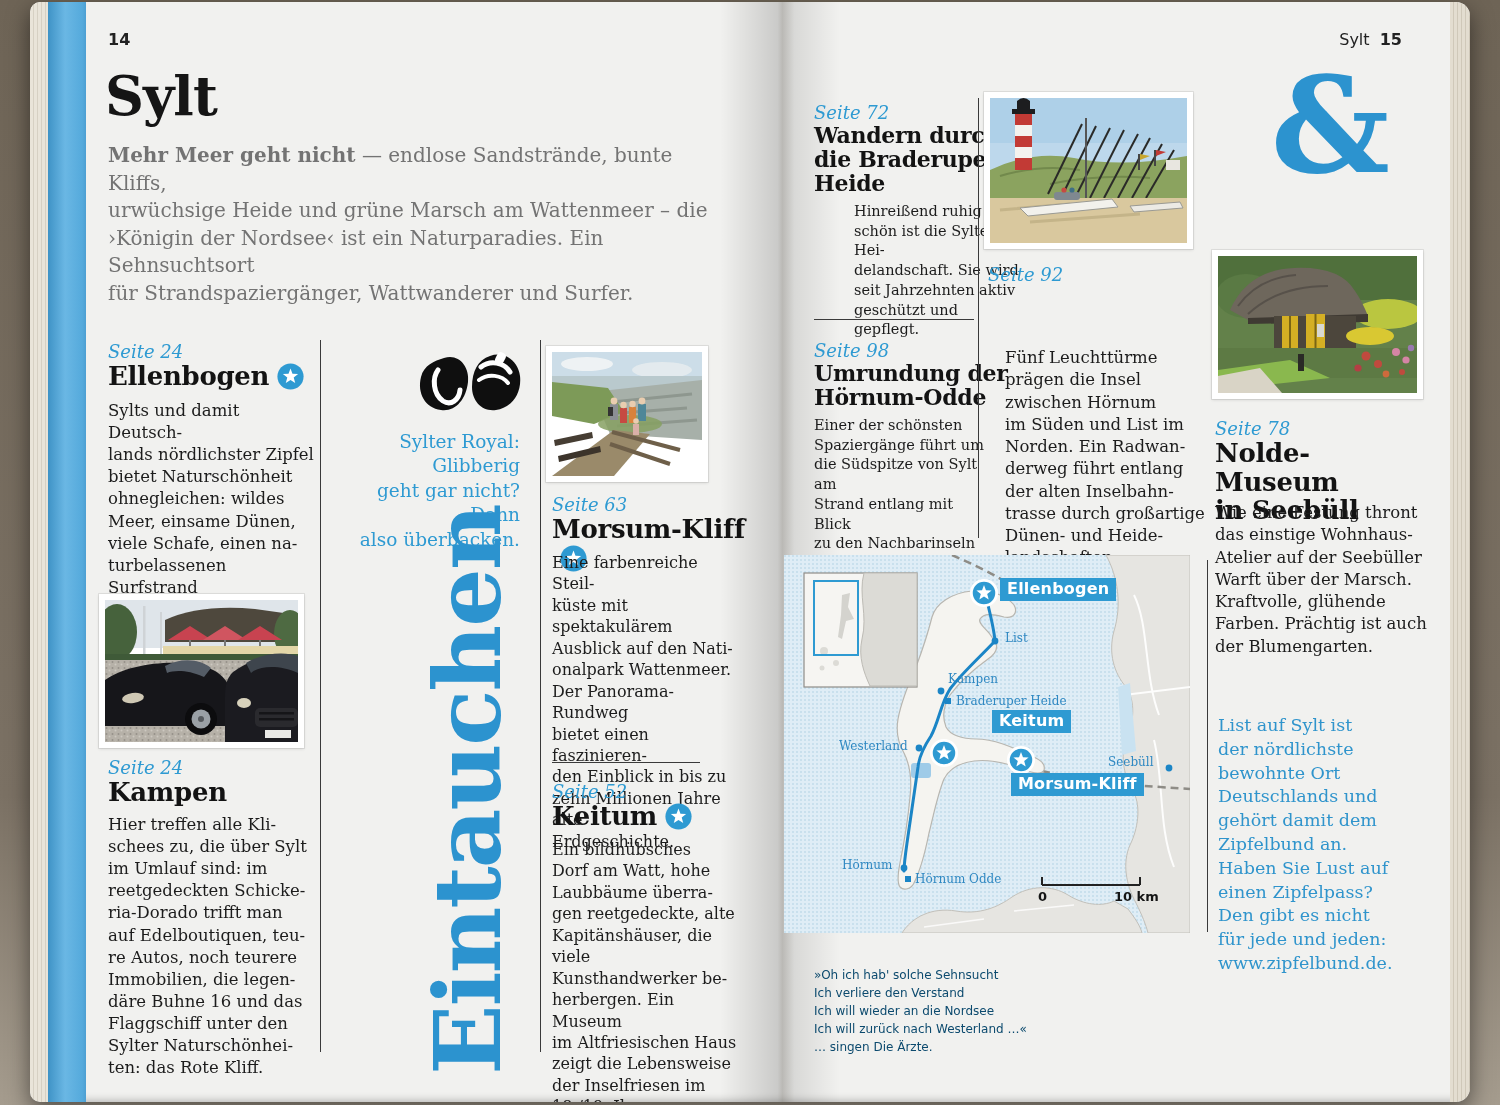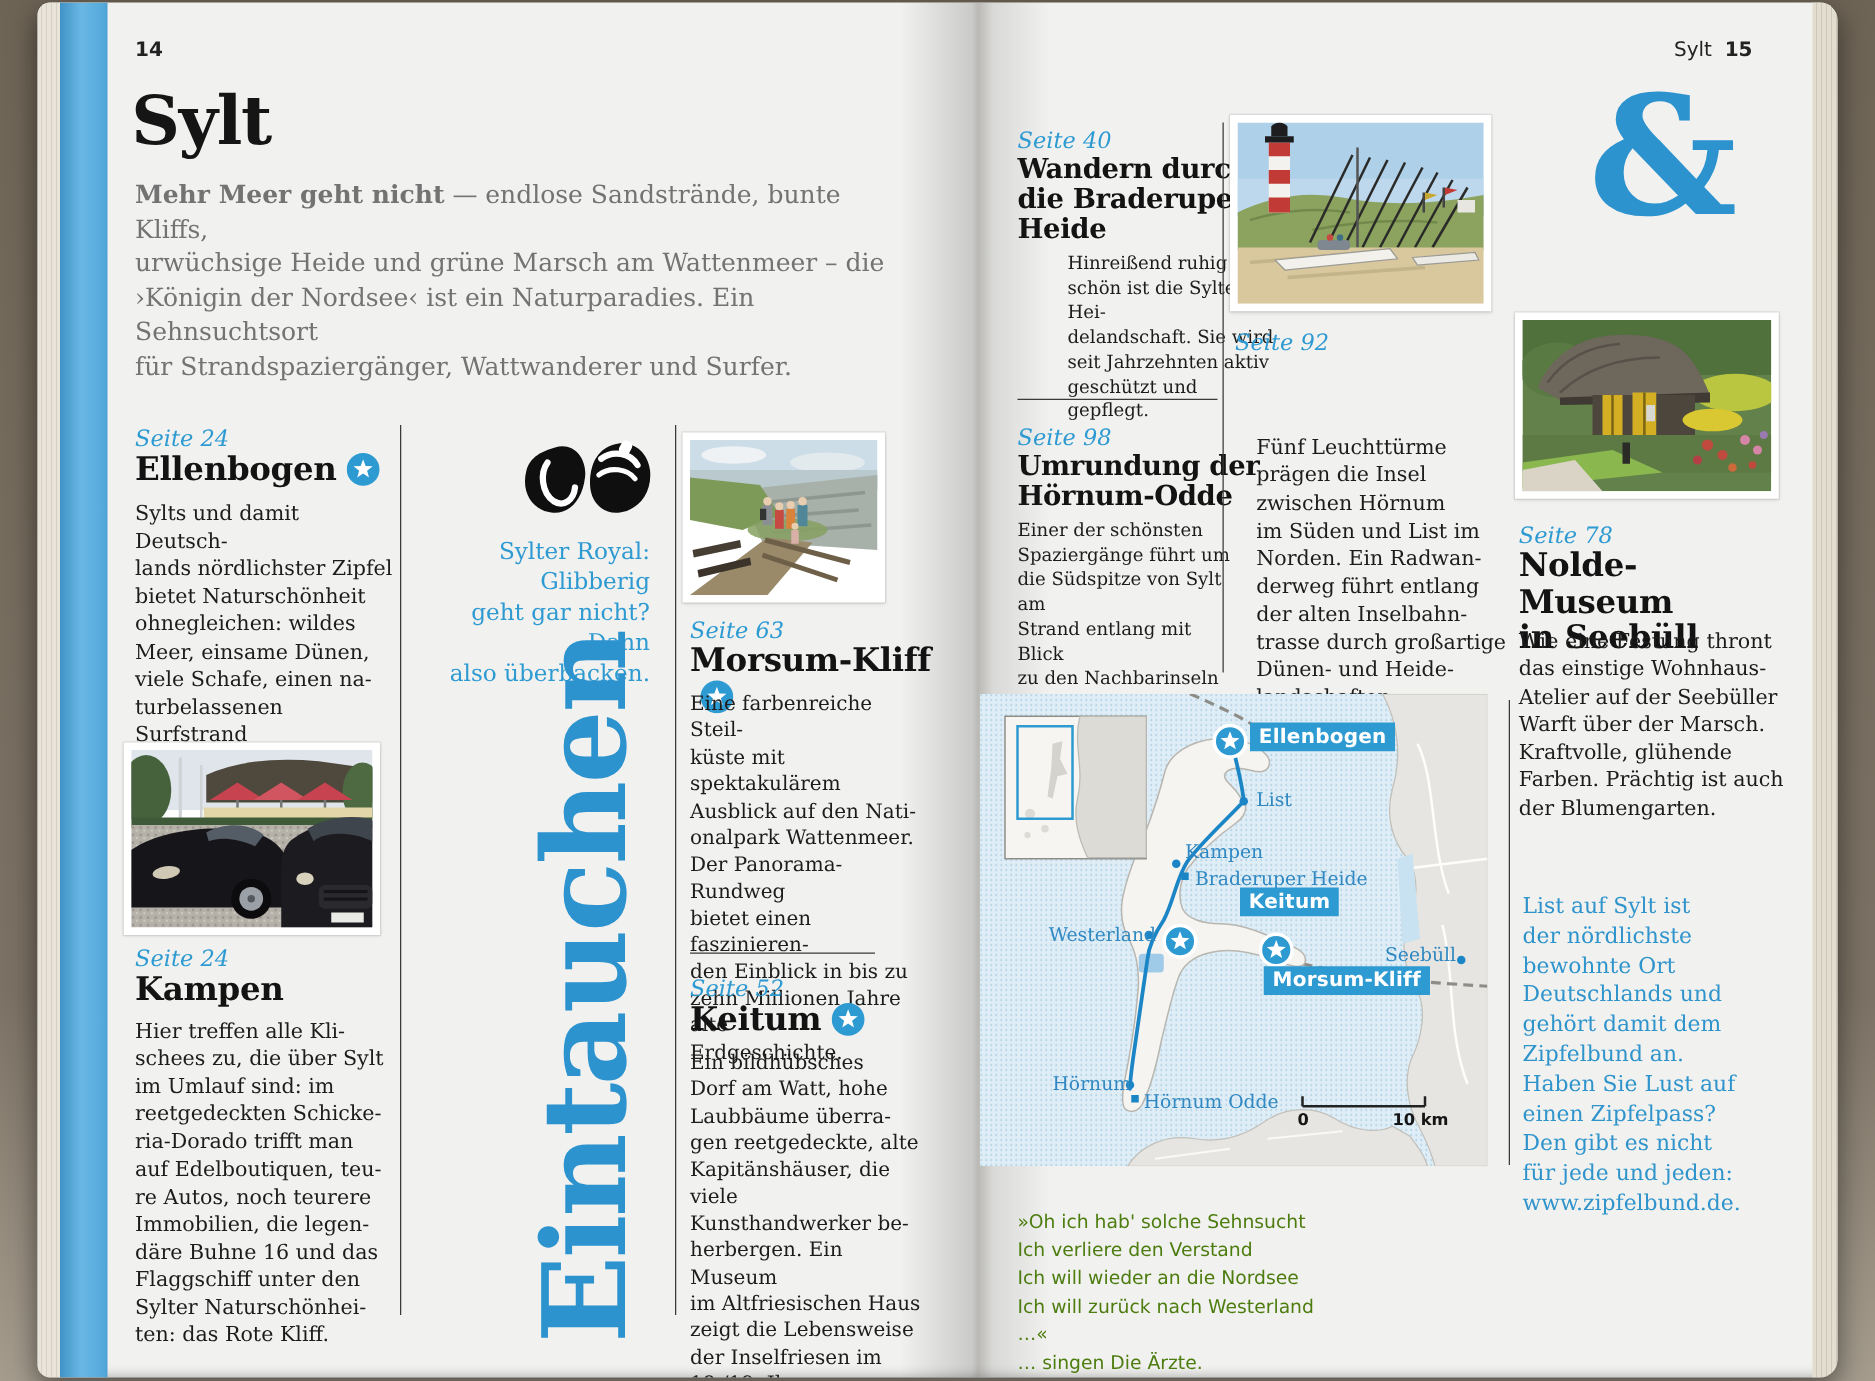--- a/index.html
+++ b/index.html
@@ -48,27 +48,27 @@
 
   .oyster-note{position:absolute;text-align:right;color:var(--accent);font-size:18.5px;line-height:1.32;white-space:pre-line;}
   .vertical-word{position:absolute;left:300px;top:518px;width:160px;height:540px;}
   .vertical-word span{position:absolute;left:50%;top:50%;transform:translate(-50%,-50%) rotate(-90deg);
     white-space:nowrap;font-weight:700;font-size:92px;color:#2c93cf;letter-spacing:-2px;}
   .big-amp{position:absolute;left:430px;top:58px;width:200px;text-align:right;
     font-weight:700;font-size:132px;line-height:1;color:#2c93cf;}
   .big-erleben{position:absolute;left:225px;top:950px;width:405px;text-align:right;
     font-weight:700;font-size:98px;line-height:1;color:#2c93cf;letter-spacing:-2px;}
   .blue-note{position:absolute;color:#2f94cc;font-size:17.5px;line-height:1.36;white-space:pre-line;}
-  .quote{position:absolute;font-family:"DejaVu Sans",sans-serif;font-size:15px;line-height:1.5;color:#4d7c0f;white-space:pre-line;}
+  .quote{position:absolute;font-family:"DejaVu Sans",sans-serif;font-size:12px;line-height:1.5;color:#0c4a6e;white-space:pre-line;}
 
   .map{position:absolute;left:0;top:553px;width:406px;height:378px;overflow:hidden;}
   .map svg.base{position:absolute;left:0;top:0;}
   .map-box{position:absolute;background:var(--accent);color:#fff;
     font:700 16px "DejaVu Sans",sans-serif;padding:1px 7px 3px;letter-spacing:.2px;}
-  .map-label{position:absolute;color:var(--maplabel);font-size:15px;white-space:nowrap;}
+  .map-label{position:absolute;color:var(--maplabel);font-size:12px;white-space:nowrap;}
   .map-scale-num{position:absolute;font:700 13px "DejaVu Sans",sans-serif;color:#151515;}
 </style>
 </head>
 <body>
 
 <svg width="0" height="0" style="position:absolute">
   <defs>
     <symbol id="star-badge" viewBox="0 0 32 32">
       <circle cx="16" cy="16" r="15.5" fill="#2e9ad2"></circle>
       <polygon fill="#fff" points="16,6.5 18.35,12.76 25.03,13.06 19.8,17.24 21.58,23.69 16,20 10.42,23.69 12.2,17.24 6.97,13.06 13.65,12.76"></polygon>
@@ -240,21 +240,21 @@
 zeigt die Lebensweise
 der Inselfriesen im
 18./19. Jh.</div>
   </div>
 
   <div class="gutter"></div>
 
   <div class="page page-right">
     <div class="folio" style="position:absolute;left:600px;top:28px;text-align:right;width:66px;left:auto;right:30px;"><span>Sylt</span>&nbsp; <b>15</b></div>
 
-    <div class="seite" style="left:54px;top:100px;">Seite 40</div>
+    <div class="seite" style="left:54px;top:100px;">Seite 72</div>
     <h2 class="headline h22" style="left:54px;top:121px;margin:0;">Wandern durch
 die Braderuper
 Heide</h2>
     <div class="body b145" style="left:54px;top:200px;width:166px;margin-left:40px;">Hinreißend ruhig und
 schön ist die Sylter Hei-
 delandschaft. Sie wird
 seit Jahrzehnten aktiv
 geschützt und gepflegt.</div>
     <div class="hrule" style="left:54px;top:317px;width:160px;"></div>
 

